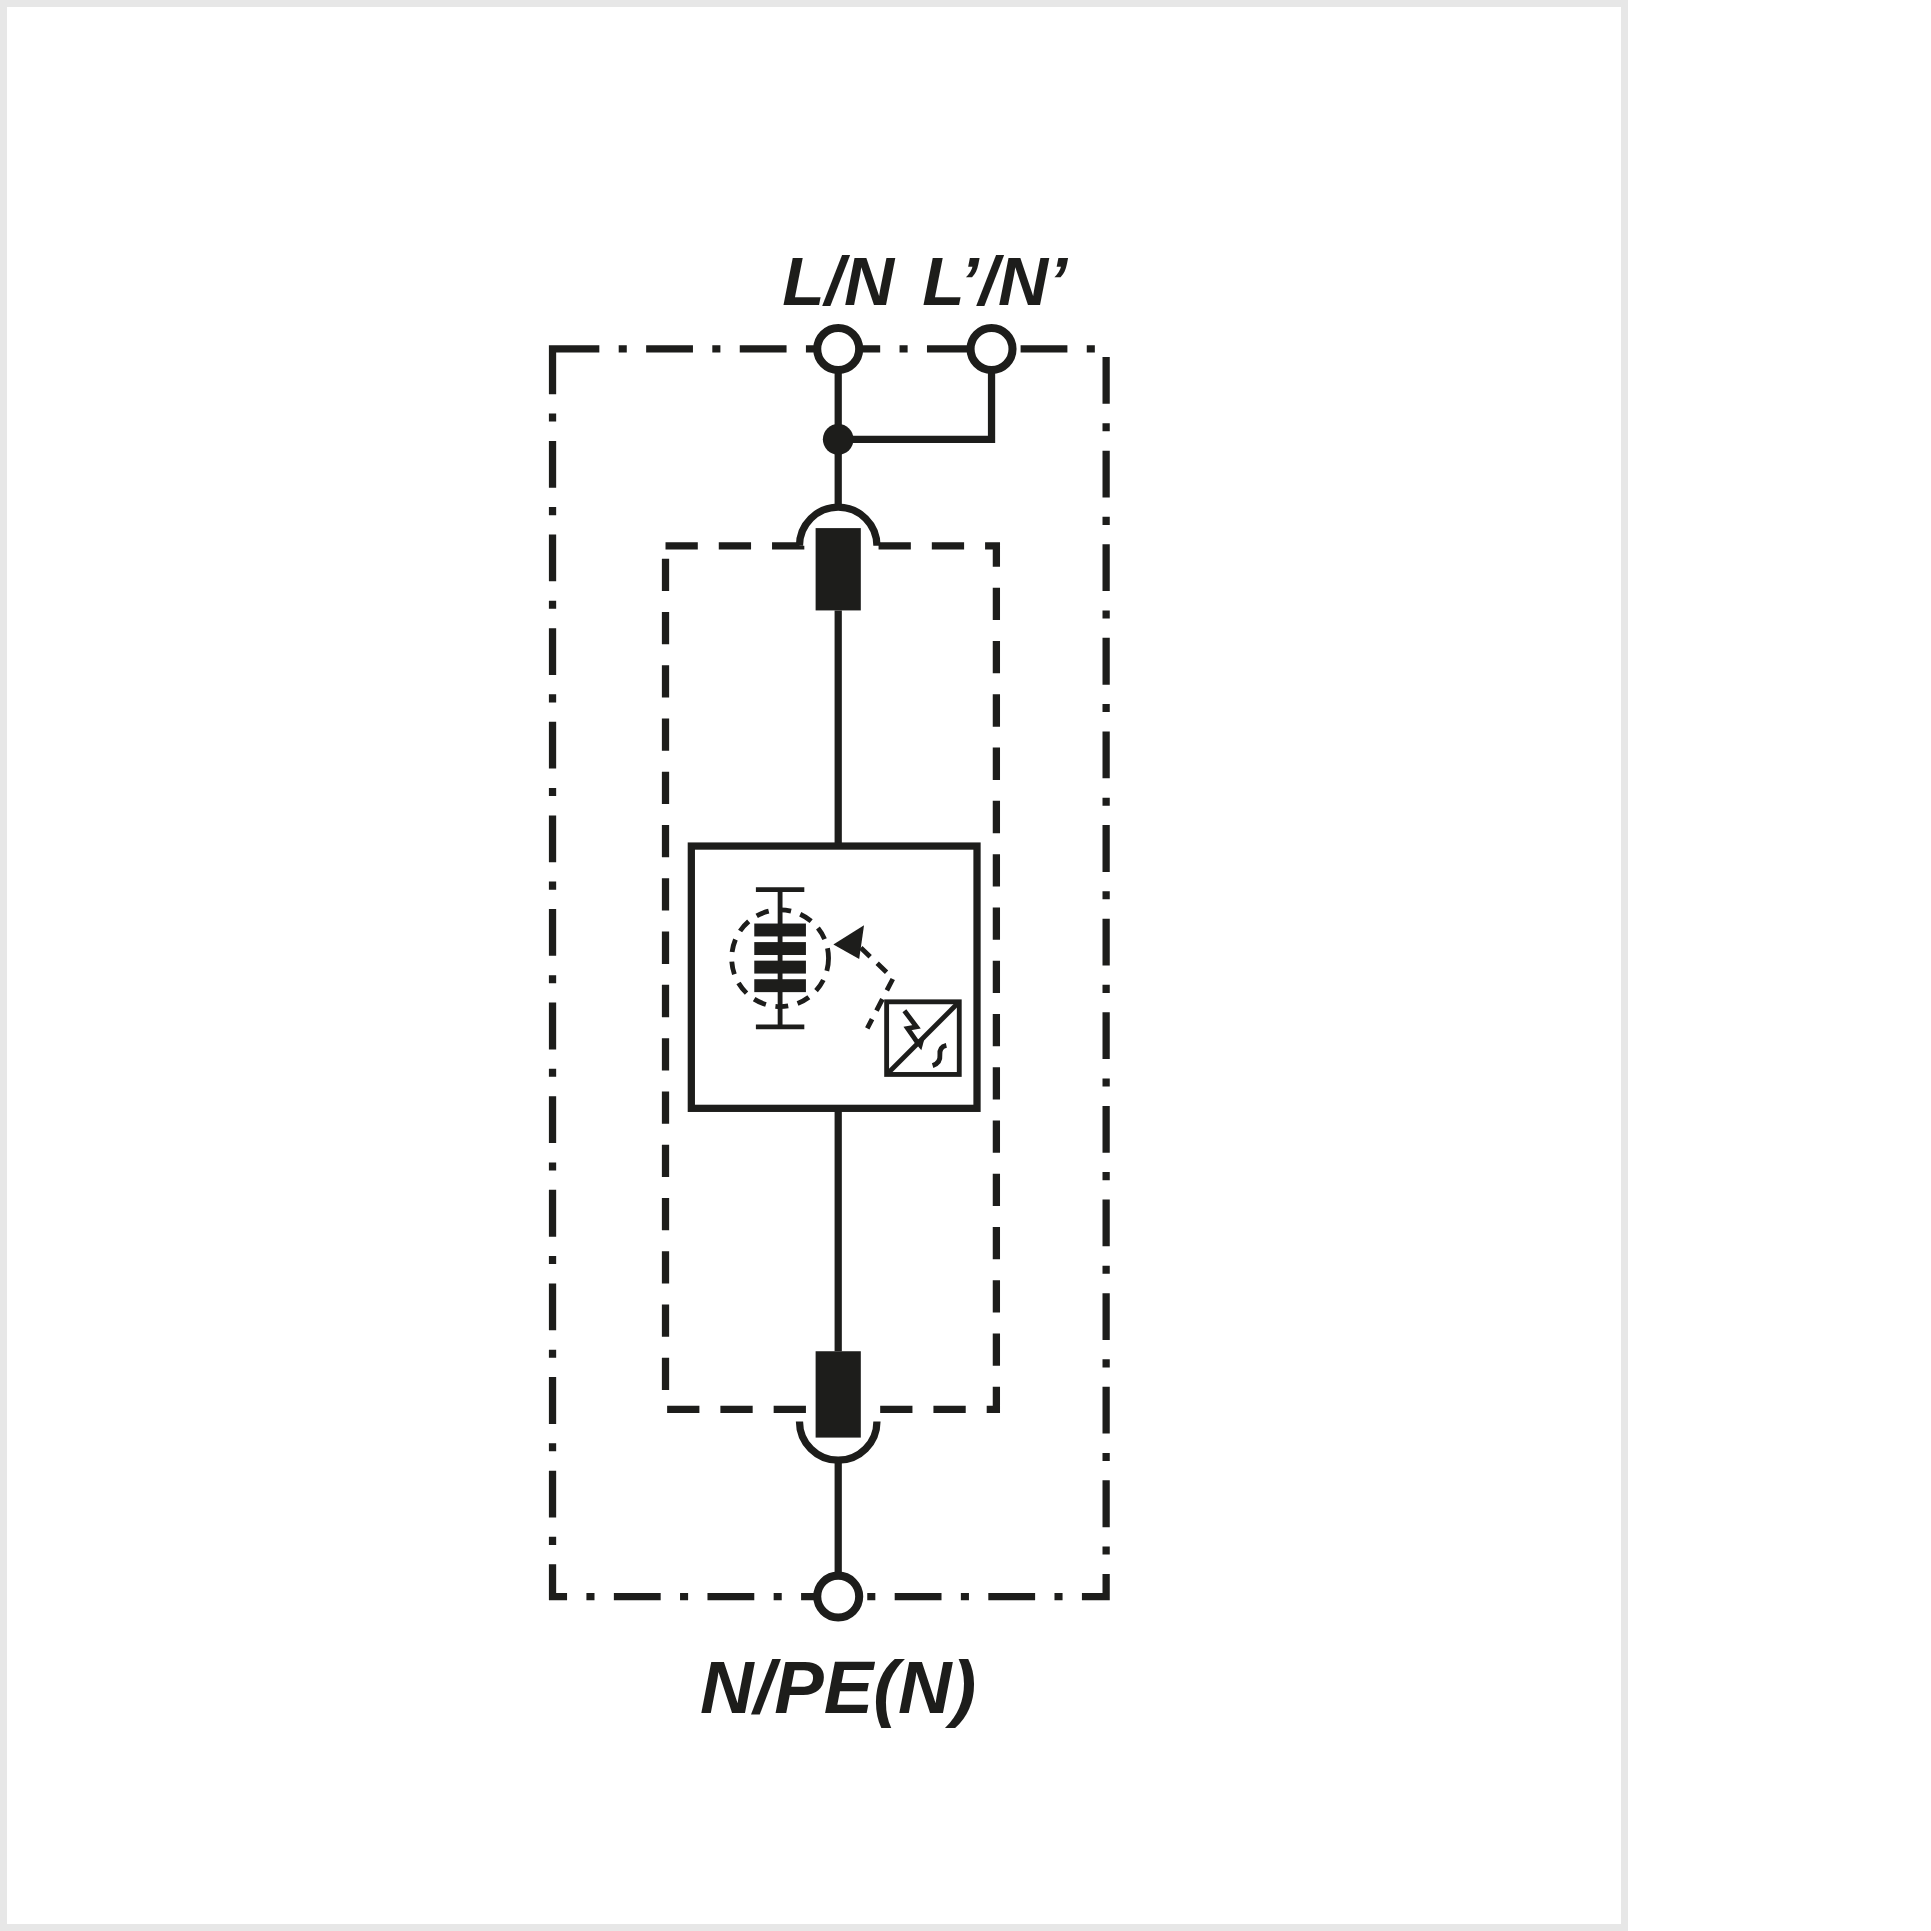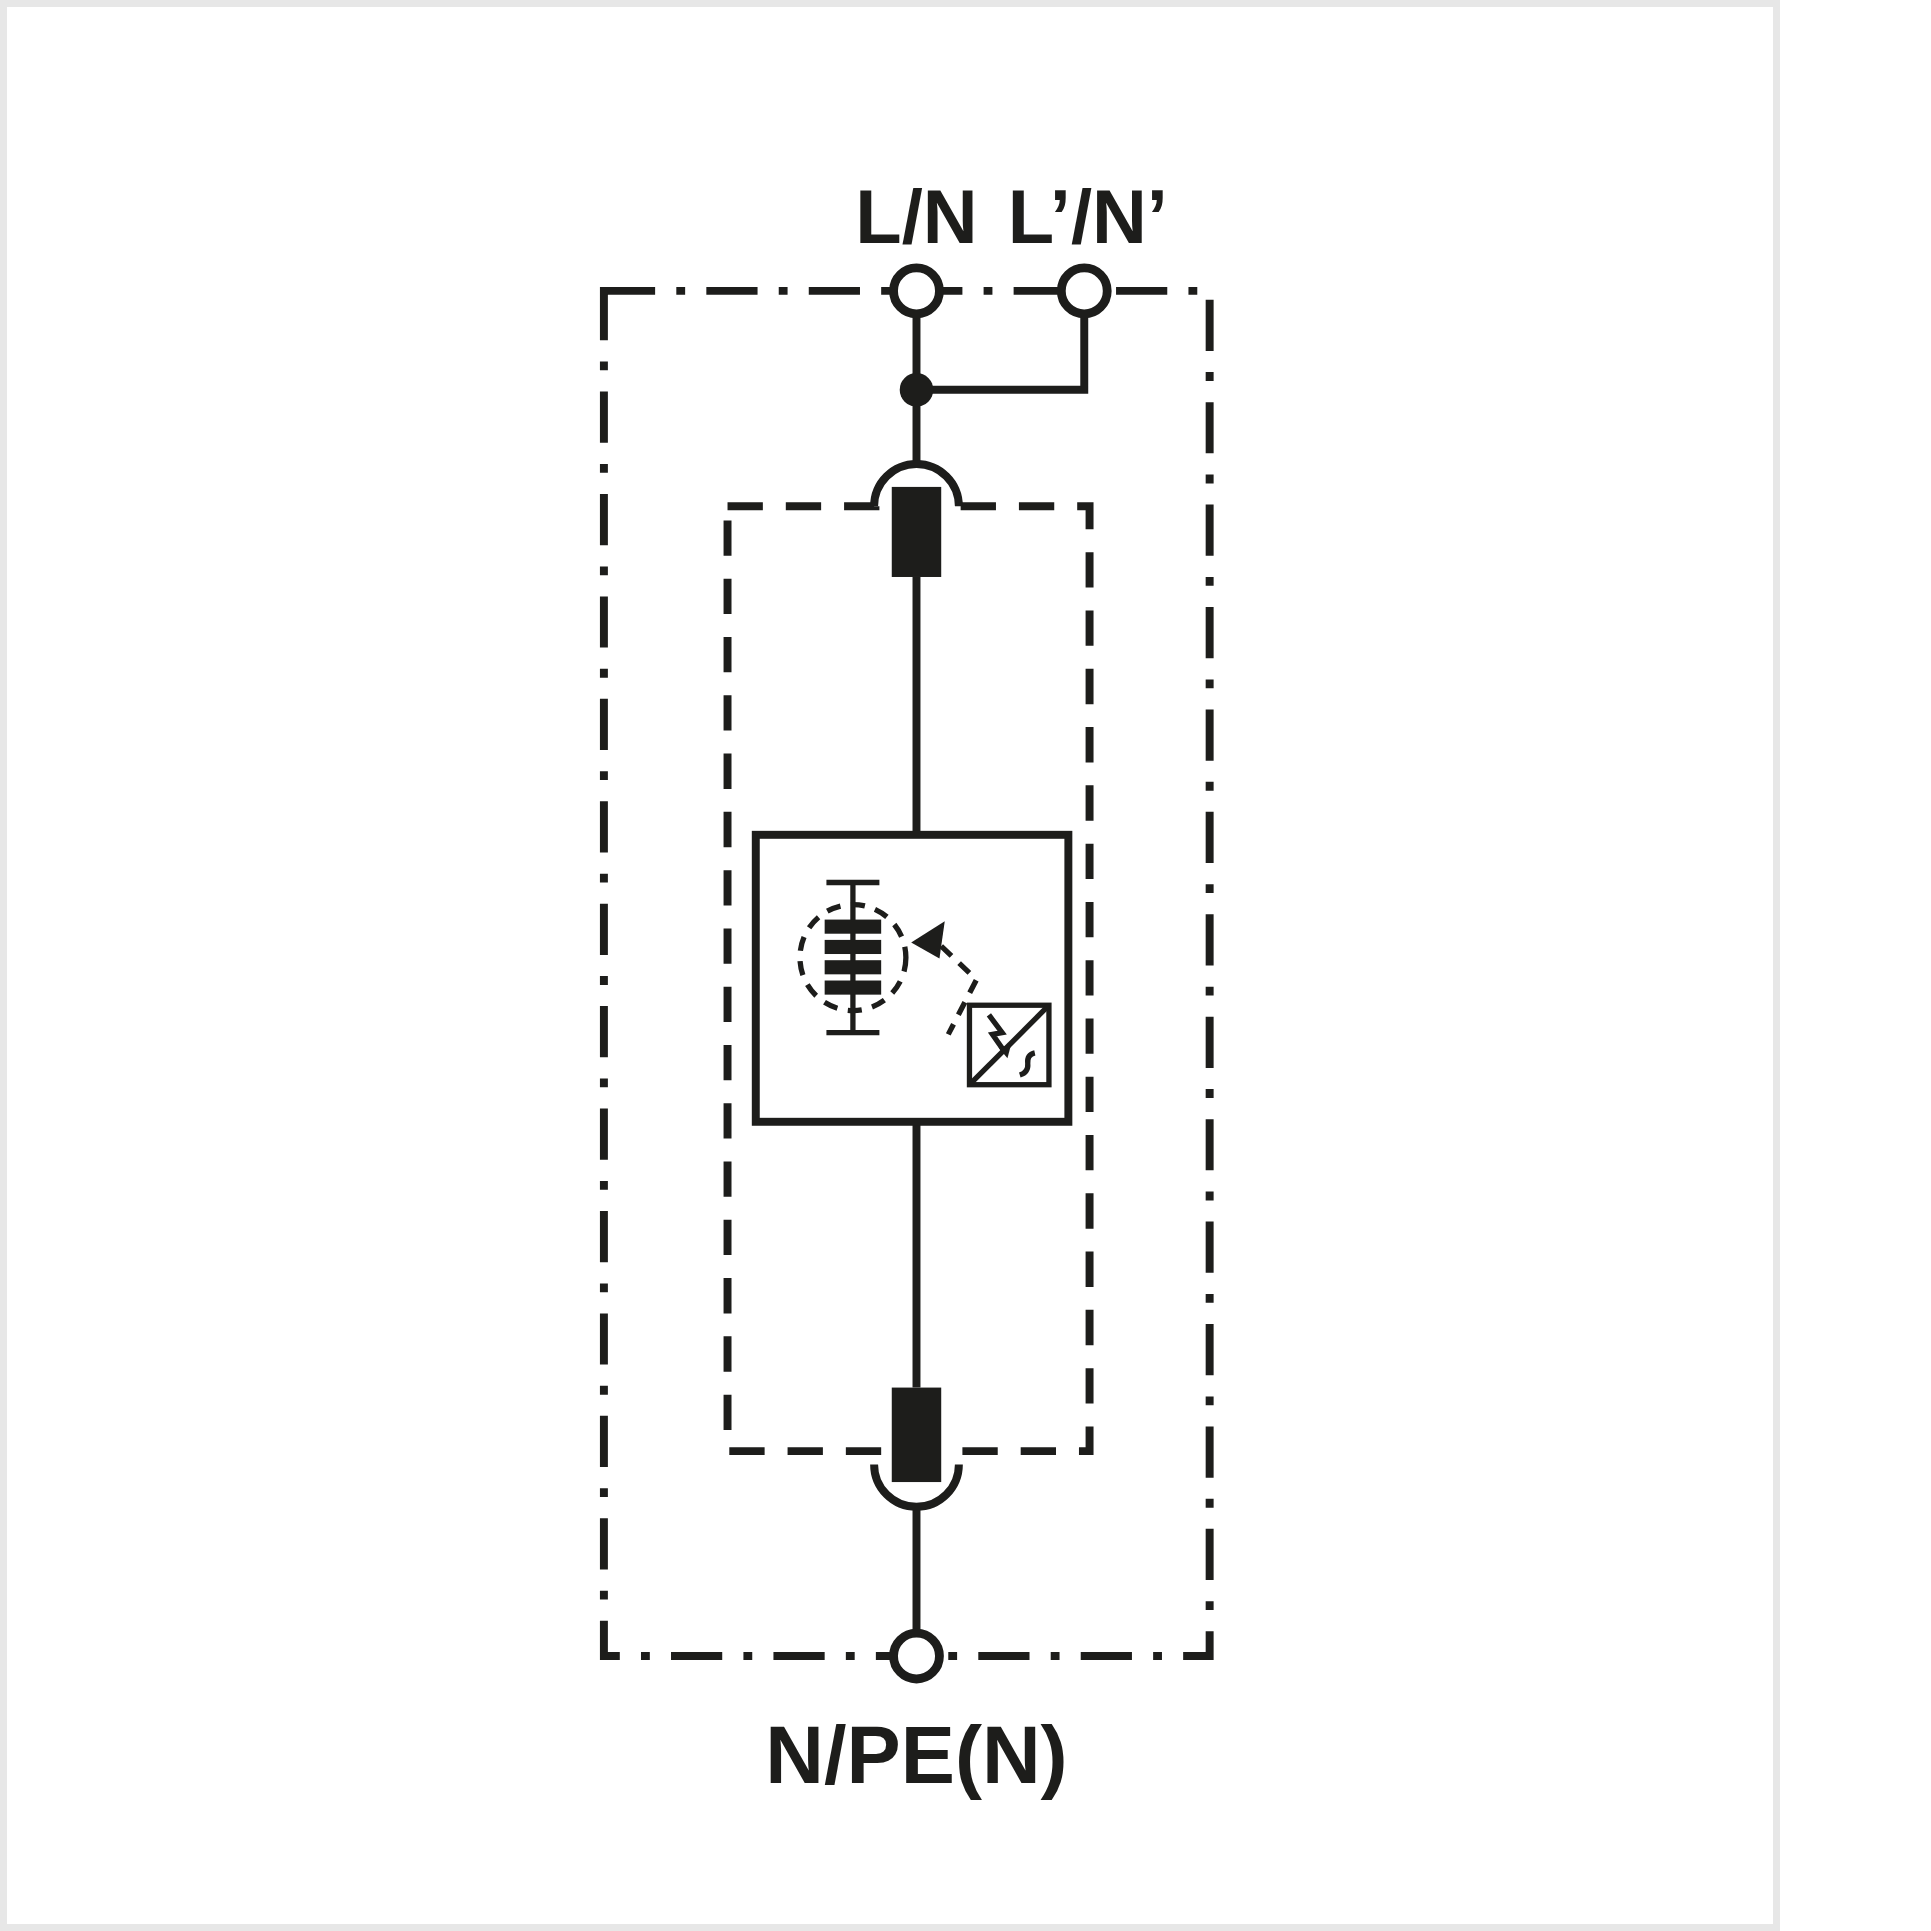--- a/index.html
+++ b/index.html
@@ -2,25 +2,26 @@
 <html style="--line: #1d1d1b; --background: #ffffff; --frame: #e7e7e7;"><head>
 <meta charset="utf-8">
 <style>
   html, body {
     margin: 0;
     padding: 0;
     background: #ffffff;
   }
   .canvas {
     position: relative;
-    width: 1780px;
+    width: 1628px;
     height: 1931px;
     box-sizing: border-box;
     background: var(--background, #ffffff);
     border: 7.7px solid var(--frame, #e7e7e7);
+    font-style: italic;
   }
   svg {
     display: block;
     width: 100%;
     height: 100%;
   }
   .wire {
     stroke: var(--line, #1d1d1b);
     stroke-width: 9;
     fill: none;

